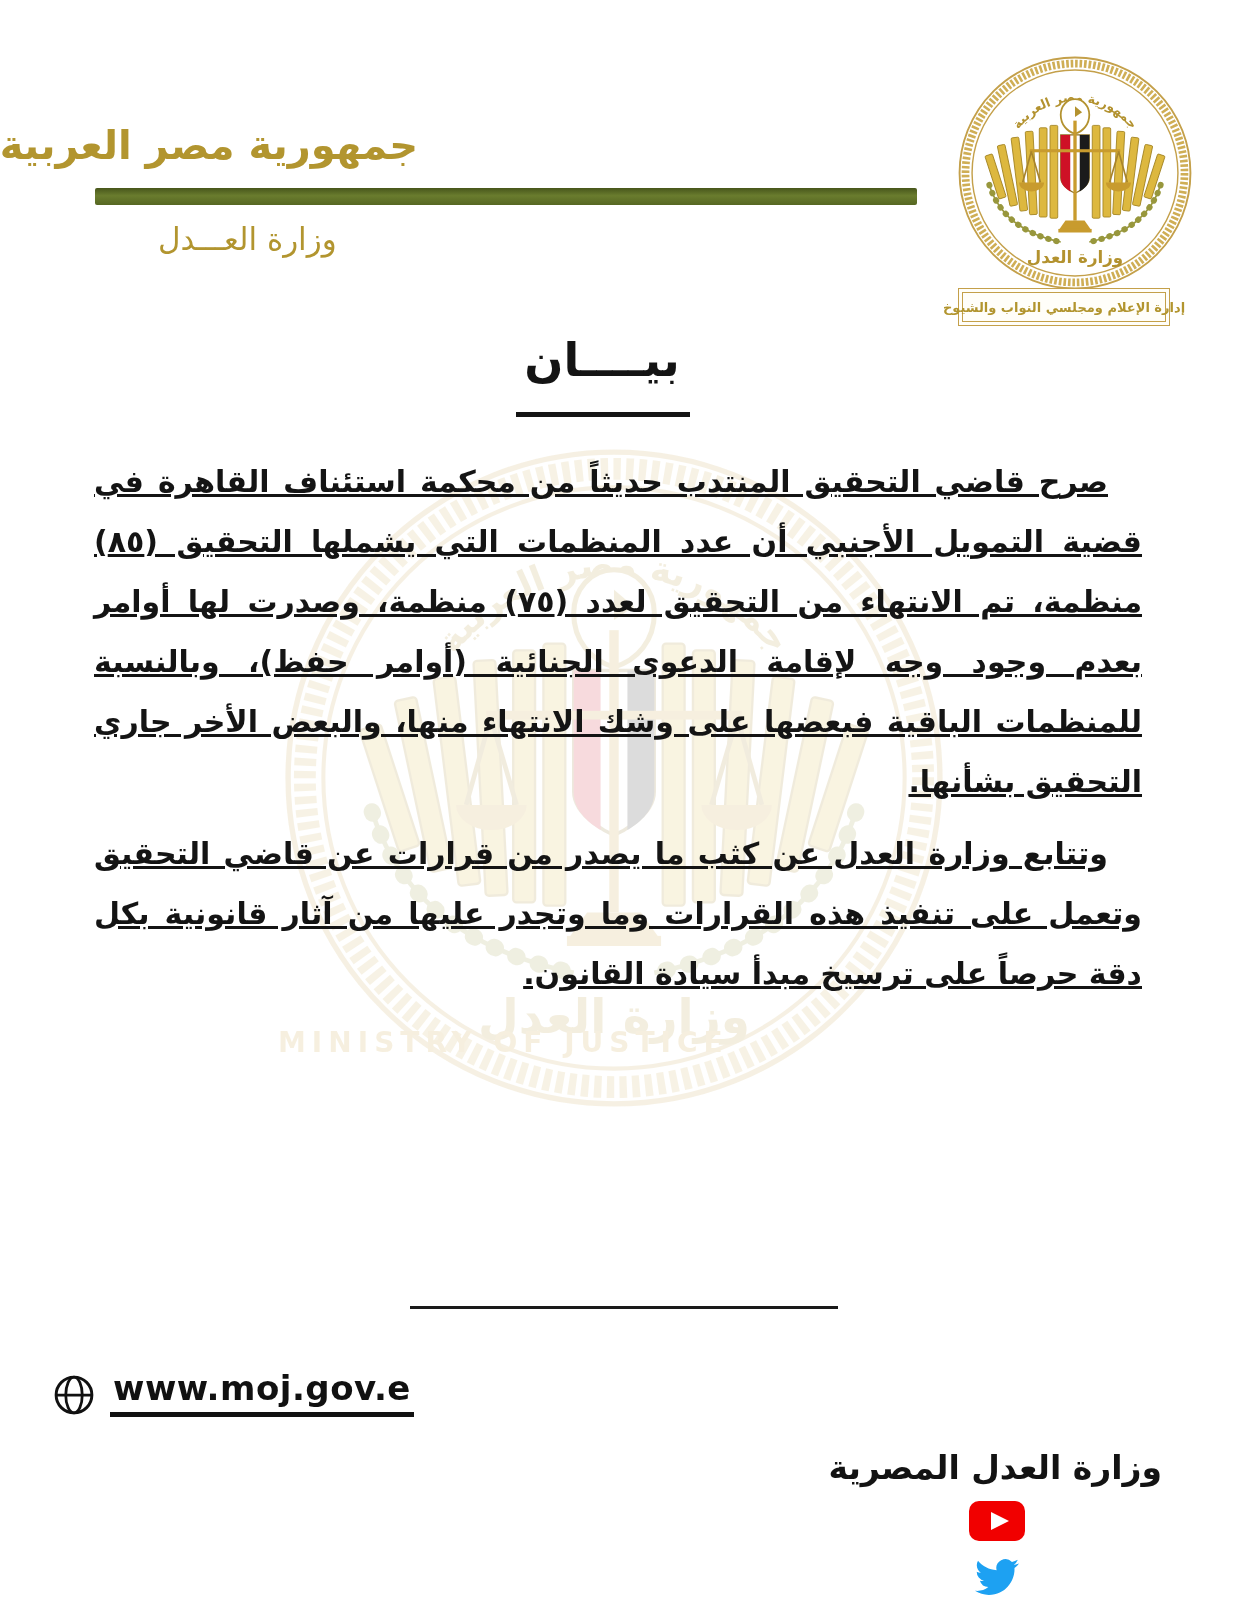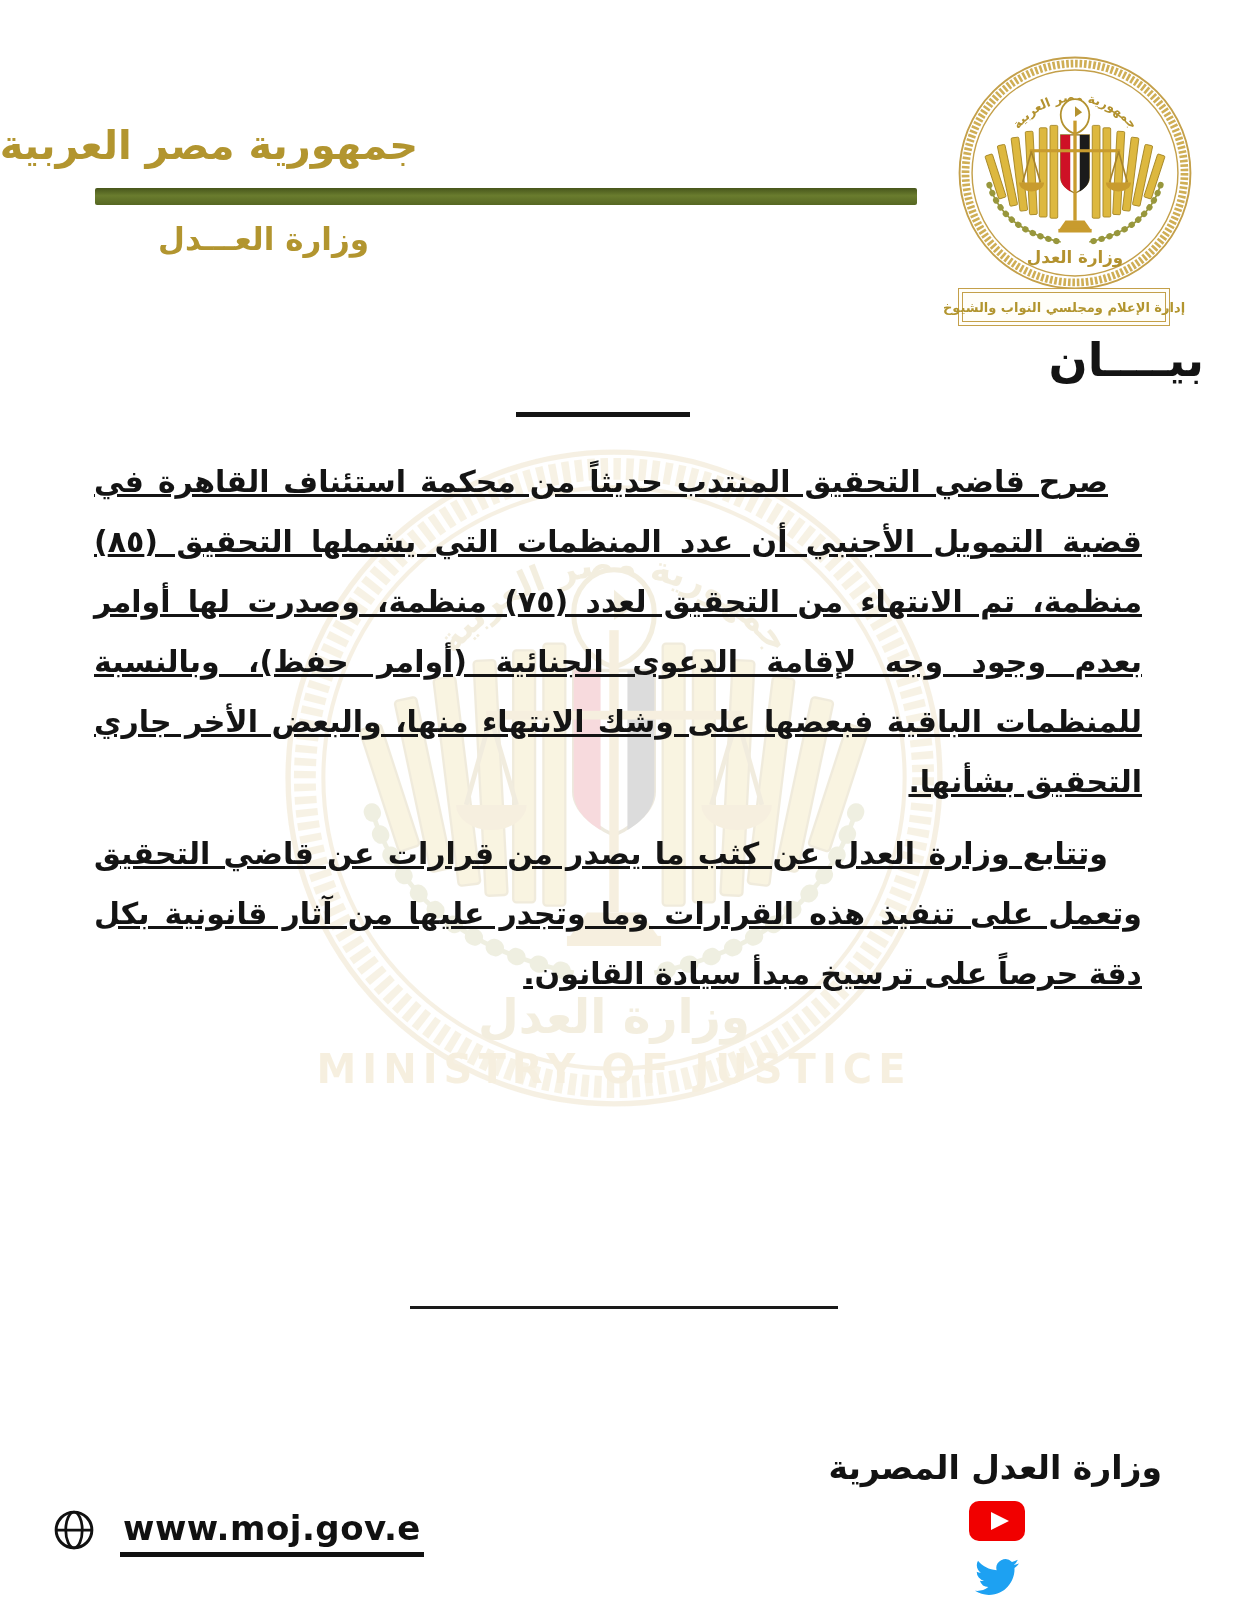--- a/index.html
+++ b/index.html
@@ -14,64 +14,64 @@
     font-size:40px; line-height:54px; font-weight:bold; color:#b2952f;
     direction:rtl; text-align:left; white-space:nowrap;
   }
   .green-bar {
     position:absolute; left:95px; top:188px; width:822px; height:17px;
     background:linear-gradient(180deg,#47561b 0%,#6a7c2e 45%,#566722 100%);
     border-radius:2px;
   }
   .ministry-title {
     position:absolute; left:158px; top:216px;
-    font-size:31px; line-height:46px; font-weight:bold; color:#b2952f;
+    font-size:31px; line-height:46px; font-weight:normal; color:#b2952f;
     direction:rtl; white-space:nowrap;
   }
   
   .seal-svg { position:absolute; left:956px; top:54px; width:238px; height:238px; }
   .seal-banner {
     position:absolute; left:958px; top:288px; width:212px; height:38px;
     border:1px solid #c4a04a; padding:3px; box-sizing:border-box; background:#fffef9;
   }
   .seal-banner-inner {
     width:100%; height:100%; border:1px solid #c4a04a; box-sizing:border-box;
     display:flex; align-items:center; justify-content:center;
     font-size:13px; font-weight:bold; color:#b2952f; direction:rtl; white-space:nowrap;
   }
   
   .statement-title {
-    position:absolute; left:0; top:333px; width:1204px; text-align:right;
+    position:absolute; left:0; top:333px; width:1204px; text-align:center;
     font-size:46px; font-weight:bold; color:#141414; direction:rtl;
   }
   .title-underline {
     position:absolute; left:516px; top:412px; width:174px; height:5px; background:#141414;
   }
   .body-text {
     position:absolute; left:94px; top:452px; width:1048px; z-index:2;
     direction:rtl; text-align:justify;
     font-size:30px; line-height:60px; font-weight:bold; color:#141414;
   }
   .body-text p { margin:0 0 12px 0; text-indent:34px;text-decoration:underline; }
   
   .watermark {
     position:absolute; left:278px; top:442px; width:672px; height:690px;
     opacity:0.15; z-index:1; pointer-events:none;
   }
   .watermark svg { position:absolute; left:0; top:0; width:672px; height:672px; }
   .wm-en {
-    position:absolute; left:0; top:604px; width:672px; text-align:center;
-    font-size:40px; font-weight:bold; letter-spacing:6px; color:#c69a2e;
+    position:absolute; left:0; top:584px; width:672px; 
+    font-size:28px; font-weight:bold; letter-spacing:6px; color:#c69a2e;
   }
   
   .sig-line { position:absolute; left:410px; top:1306px; width:428px; height:3px; background:#1a1a1a; }
   
   .footer-left {
-    position:absolute; left:52px; top:1508px;
-    display:flex; align-items:flex-start; gap:24px;
+    position:absolute; left:52px; top:1368px;
+    display:flex; align-items:flex-end; gap:14px;
   }
   .website-link {
     font-size:34px; font-weight:bold; color:#111;
     border-bottom:5px solid #111; padding:0 3px 4px 3px; letter-spacing:0.5px;
     text-decoration:none; cursor:pointer;
   }
   .footer-right {
     position:absolute; right:70px; top:1448px;
     display:flex; align-items:center; gap:13px;flex-direction:column;
   }

